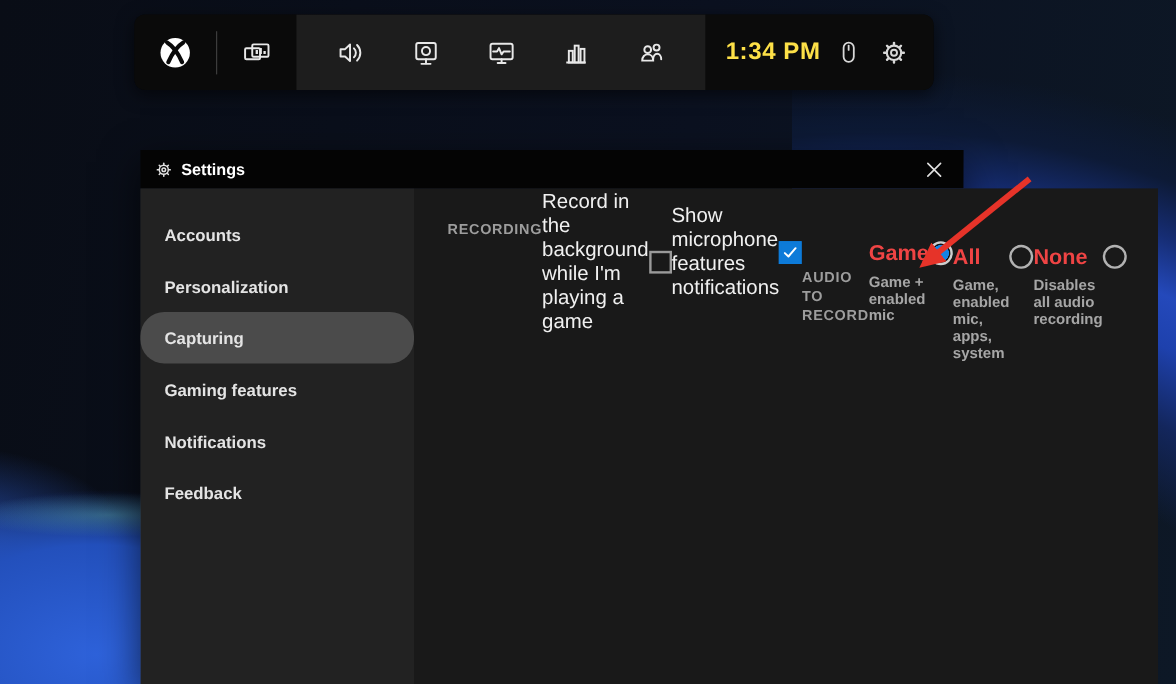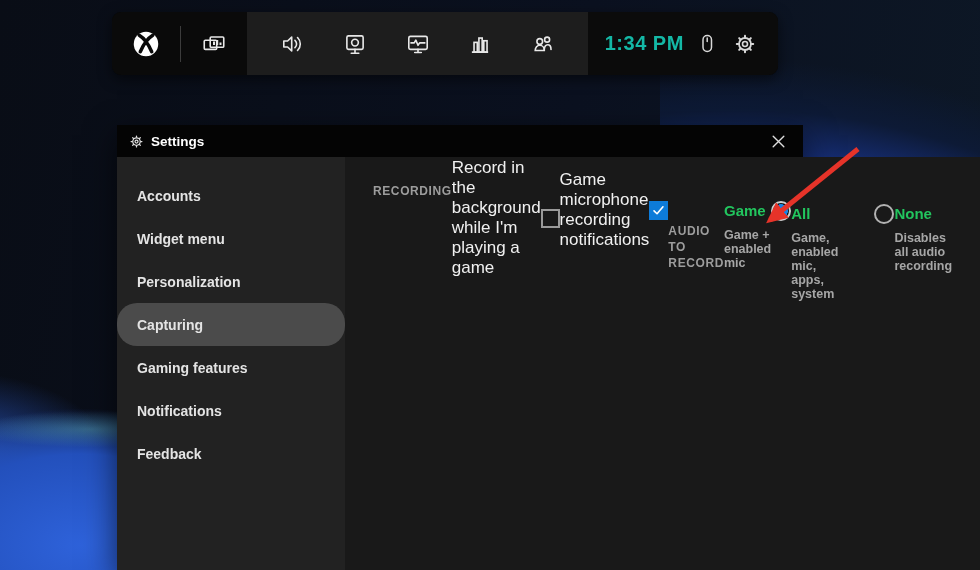--- a/index.html
+++ b/index.html
@@ -35,21 +35,21 @@
   .topbar {
     position:absolute; left:112px; top:12px; width:666px; height:63px;
     background:#0a0a0a; border-radius:9px; display:flex; align-items:stretch;
     overflow:hidden; box-shadow:0 4px 14px rgba(0,0,0,.55);
   }
   .tb-left  { width:135px; display:flex; align-items:center; justify-content:space-evenly; background:#0a0a0a; }
   .tb-mid   { width:341px; display:flex; align-items:center; justify-content:space-evenly; background:#1d1d1d; }
   .tb-right { flex:1; display:flex; align-items:center; justify-content:space-evenly; background:#0b0b0b; padding:0 10px; }
   .tb-divider { width:1px; height:36px; background:#3c3c3c; }
   .tb-btn { background:none; border:none; cursor:pointer; display:flex; align-items:center; justify-content:center; padding:4px; }
-  .tb-time { color:#14b8a6; font-size:20px; font-weight:700; letter-spacing:.5px; white-space:nowrap; }
+  .tb-time { color:#fde047; font-size:20px; font-weight:700; letter-spacing:.5px; white-space:nowrap; }
   .icon { display:block; }
 
   
   .win {
     position:absolute; left:117px; top:125px; width:686px; height:445px;
     display:flex; flex-direction:column; box-shadow:0 10px 30px rgba(0,0,0,.6);
   }
   .titlebar {
     height:32px; background:#040404; display:flex; align-items:center;
     padding:0 12px; gap:7px; flex:0 0 auto;
@@ -77,22 +77,22 @@
   .checkbox {
     width:19px; height:19px; border:2px solid #9a9a9a; background:transparent;
     cursor:pointer; padding:0; display:flex; align-items:center; justify-content:center; flex:0 0 auto;
   }
   .checkbox svg { display:none; }
   .checkbox.checked { border-color:#0d7bd9; background:#0d7bd9; }
   .checkbox.checked svg { display:block; }
 
   .option-row { display:flex; justify-content:space-between; align-items:flex-start; }
   .option-row.first { margin-top:20px; }
-  .option-row + .option-row { margin-top:23px;gap:36px; }
-  .option-label { color:#22c55e; font-size:15px; font-weight:700; line-height:16px; }
+  .option-row + .option-row { margin-top:23px; }
+  .option-label { color:#ef4444; font-size:18px; font-weight:700; line-height:16px; }
   .option-desc  { color:#a6a6a6; font-size:12.5px; font-weight:700; line-height:14px; margin-top:9px; }
 
   .radio {
     width:20px; height:20px; border-radius:50%; border:2px solid #b2b2b2;
     background:transparent; cursor:pointer; padding:0; flex:0 0 auto; margin-top:-2px;
   }
   .radio.selected {
     border-color:#cfcfcf;
     background:radial-gradient(circle, #1583e4 0 6.6px, #121212 7px 100%);
   }
@@ -213,40 +213,39 @@
     <button class="close-btn">
       <svg class="icon" width="17" height="17" viewBox="0 0 16 16" fill="none" stroke="#dedede" stroke-width="1.3" stroke-linecap="round">
         <path d="M3,3 L13,13 M13,3 L3,13"></path>
       </svg>
     </button>
   </div>
 
   <div class="win-body">
     <nav class="sidebar">
       <div class="side-item">Accounts</div>
-      <div class="side-item">Widget menu</div>
       <div class="side-item">Personalization</div>
       <div class="side-item selected">Capturing</div>
       <div class="side-item">Gaming features</div>
       <div class="side-item">Notifications</div>
       <div class="side-item">Feedback</div>
     </nav>
 
     <main class="content">
       <div class="sec-header">RECORDING</div>
 
       <div class="toggle-row first">
         <span class="toggle-label">Record in the background while I'm playing a game</span>
         <button class="checkbox">
           
         </button>
       </div>
 
       <div class="toggle-row">
-        <span class="toggle-label">Game microphone recording notifications</span>
+        <span class="toggle-label">Show microphone features notifications</span>
         <button class="checkbox checked">
           <svg width="13" height="13" viewBox="0 0 16 16" fill="none" stroke="#ffffff" stroke-width="2" stroke-linecap="round" stroke-linejoin="round">
               <path d="M2.5,8.5 L6.2,12 L13.5,3.5"></path>
             </svg>
         </button>
       </div>
 
       <div class="sec-header audio">AUDIO TO RECORD</div>
 
       <div class="option-row first">

